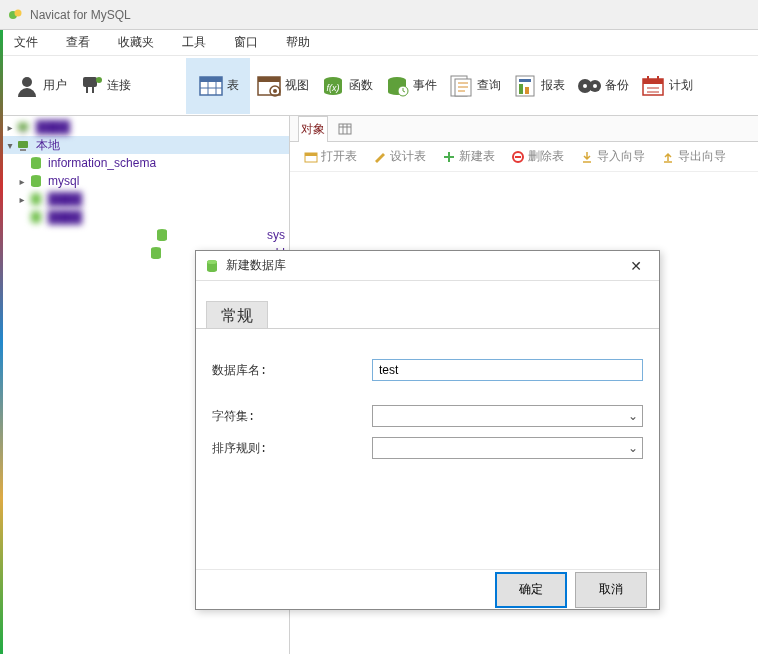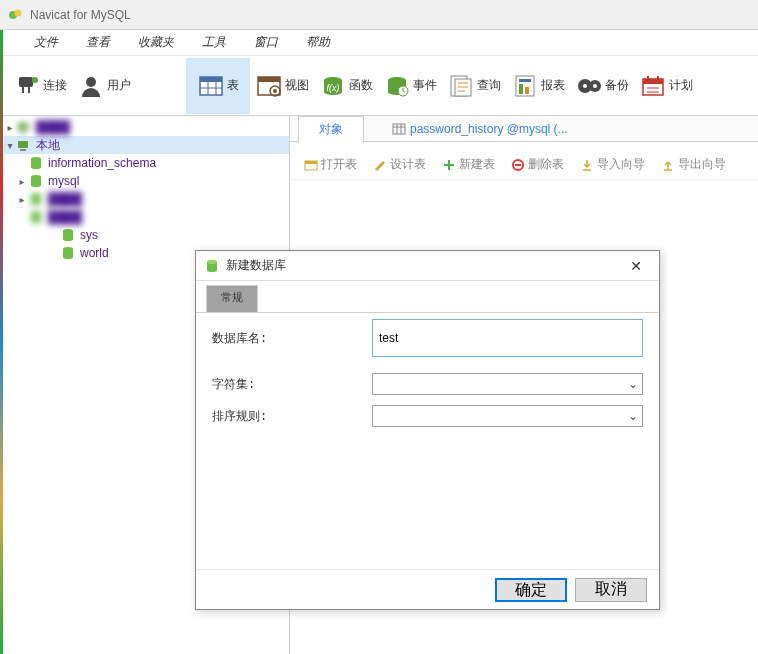--- a/index.html
+++ b/index.html
@@ -4,21 +4,21 @@
 <style>
 * { margin: 0; padding: 0; box-sizing: border-box; font-family: "Microsoft YaHei", "Segoe UI", sans-serif; }
 body { width: 758px; height: 654px; background: #fff; overflow: hidden; position: relative; font-size: 12px; color: #333; }
 
 
 .titlebar { height: 30px; background: #f0f0f0; border-bottom: 1px solid #d0d0d0; display: flex; align-items: center; padding: 8px 8px; }
 .titlebar .app-icon { width: 16px; height: 16px; margin-right: 6px; }
 .titlebar .title { color: #666; font-size: 12px; }
 
 
-.menubar { height: 26px; background: #fff; display: flex; align-items: center; padding: 0 20px; border-bottom: 1px solid #e8e8e8; font-style: italic; }
+.menubar { height: 26px; background: #fff; display: flex; align-items: center; padding: 0 0; border-bottom: 1px solid #e8e8e8; }
 .menubar .menu-item { padding: 4px 14px; cursor: pointer; font-size: 12px; color: #333; }
 
 
 .toolbar { height: 60px; background: #fff; border-bottom: 1px solid #d0d0d0; display: flex; align-items: center; padding: 0 8px; }
 .tb-btn { width: 64px; height: 56px; display: flex; flex-direction: row; align-items: center; justify-content: center; cursor: pointer; gap: 2px; }
 .tb-btn.active { background: #d6e9f8; }
 .tb-btn .icon { width: 28px; height: 26px; display: flex; align-items: center; justify-content: center; }
 .tb-btn .label { font-size: 12px; color: #333; }
 .tb-gap { width: 50px; }
 
@@ -28,48 +28,48 @@
 .content { flex: 1; display: flex; flex-direction: column; }
 
 
 .tree { padding: 2px 0; }
 .tree-row { display: flex; align-items: center; height: 18px; padding: 0 4px; cursor: pointer; }
 .tree-row.sel { background: #d6e9f8; }
 .tree-row .chev { width: 12px; color: #666; font-size: 10px; text-align: center; }
 .tree-row .ticon { width: 16px; height: 16px; margin-right: 4px; display: flex; align-items: center; justify-content: center; }
 .tree-row .tname { font-size: 12px; color: #4c1d95; white-space: nowrap; }
 .indent1 { padding-left: 16px; }
-.indent2 { padding-left: 48px; }
+.indent2 { padding-left: 48px; justify-content: space-between; }
 .blur { filter: blur(3px); }
 
 
 .ctabs { height: 26px; display: flex; align-items: center; border-bottom: 1px solid #d0d0d0; background: #fafafa; padding: 0 8px; gap: 8px; }
-.ctab { padding: 4px 20px; font-size: 12px; color: #3b82f6; cursor: pointer; display: flex; align-items: center; gap: 4px; }
+.ctab { padding: 4px 2px; font-size: 12px; color: #7f1d1d; cursor: pointer; display: flex; align-items: center; gap: 4px; }
 .ctab.active { background: #fff; border: 1px solid #d0d0d0; border-bottom: 1px solid #fff; margin-bottom: -1px; }
 
 
-.subtoolbar { height: 30px; background: #fff; border-bottom: 1px solid #eee; display: flex; align-items: center; padding: 0 8px; gap: 4px; margin-top: 8px; }
+.subtoolbar { height: 30px; background: #fff; border-bottom: 1px solid #eee; display: flex; align-items: center; padding: 0 8px; gap: 4px; }
 .st-btn { display: flex; align-items: center; gap: 3px; padding: 3px 6px; color: #888; font-size: 12px; cursor: pointer; }
 .st-btn .sicon { width: 14px; height: 14px; }
 
 
-.dialog { position: absolute; left: 195px; top: 250px; width: 465px; height: 360px; background: #fff; border: 1px solid #888; box-shadow: 2px 2px 8px rgba(0,0,0,0.2); display: flex; flex-direction: column; }
+.dialog { position: absolute; left: 195px; top: 250px; width: 465px; height: 360px; background: #fff; border: 1px solid #888; box-shadow: 2px 2px 8px rgba(0,0,0,0.2); display: flex; flex-direction: column; gap: 16px; }
 .dlg-title { height: 30px; display: flex; align-items: center; padding: 0 8px; border-bottom: 1px solid #e0e0e0; }
 .dlg-title .dicon { width: 16px; height: 16px; margin-right: 6px; }
 .dlg-title .dtxt { flex: 1; font-size: 12px; }
 .dlg-close { width: 30px; height: 30px; display: flex; align-items: center; justify-content: center; cursor: pointer; font-size: 14px; }
 .dlg-tabs { height: 28px; display: flex; padding: 0 10px; border-bottom: 1px solid #d0d0d0; margin-top: 4px; }
-.dlg-tab { padding: 4px 14px; font-size: 11px; border: 1px solid #d0d0d0; border-bottom: none; background: #a3a3a3; cursor: pointer; }
+.dlg-tab { padding: 4px 14px; font-size: 16px; border: 1px solid #d0d0d0; border-bottom: none; background: #e5e5e5; cursor: pointer; }
 .dlg-body { flex: 1; padding: 14px 16px; }
 .form-row { display: flex; align-items: center; margin-bottom: 10px; height: 22px; }
 .form-row .flabel { width: 160px; font-size: 12px; color: #333; font-family: Liberation Mono, monospace; }
-.form-row input[type=text] { flex: 1; height: 38px; border: 1px solid #7ab0db; padding: 0 6px; font-size: 12px; outline: none; }
+.form-row input[type=text] { flex: 1; height: 22px; border: 1px solid #7ab0db; padding: 0 6px; font-size: 12px; outline: none; }
 .form-row .combo { flex: 1; height: 22px; border: 1px solid #a0a0a0; display: flex; align-items: center; justify-content: flex-end; padding-right: 4px; color: #555; cursor: pointer; background: #fff; }
 .dlg-footer { height: 40px; display: flex; align-items: center; justify-content: flex-end; padding: 0 12px; gap: 8px; border-top: 1px solid #e8e8e8; }
-.dlg-btn { width: 72px; height: 24px; border: 1px solid #adadad; background: #e1e1e1; font-size: 16px; cursor: pointer; }
+.dlg-btn { width: 72px; height: 36px; border: 1px solid #adadad; background: #e1e1e1; font-size: 12px; cursor: pointer; }
 .dlg-btn.primary { border: 2px solid #0078d7; }
 
 
 .edge { position: absolute; left: 0; top: 30px; width: 3px; height: calc(100% - 30px); background: linear-gradient(180deg, #2a4, #c33, #28c, #da4, #2a4); }
 
 svg { display: block; }
 </style>
 </head>
 <body>
 
@@ -91,36 +91,36 @@
   <div class="menu-item">收藏夹</div>
   <div class="menu-item">工具</div>
   <div class="menu-item">窗口</div>
   <div class="menu-item">帮助</div>
 </div>
 
 <div class="toolbar" id="toolbar">
     <div class="tb-btn">
       <div class="icon">
         <svg viewBox="0 0 28 26">
+          <circle cx="14" cy="9" r="5" fill="#4a4a4a"></circle>
+          <path d="M5 24 a9 9 0 0 1 18 0 Z" fill="#4a4a4a"></path>
+        </svg>
+      </div>
+      <div class="label">用户</div>
+    </div>
+    <div class="tb-btn">
+      <div class="icon">
+        <svg viewBox="0 0 28 26">
           <rect x="6" y="4" width="14" height="10" rx="2" fill="#4a4a4a"></rect>
           <line x1="10" y1="14" x2="10" y2="20" stroke="#4a4a4a" stroke-width="2"></line>
           <line x1="16" y1="14" x2="16" y2="20" stroke="#4a4a4a" stroke-width="2"></line>
           <circle cx="22" cy="7" r="3" fill="#5fa03a"></circle>
         </svg>
       </div>
       <div class="label">连接</div>
-    </div>
-    <div class="tb-btn">
-      <div class="icon">
-        <svg viewBox="0 0 28 26">
-          <circle cx="14" cy="9" r="5" fill="#4a4a4a"></circle>
-          <path d="M5 24 a9 9 0 0 1 18 0 Z" fill="#4a4a4a"></path>
-        </svg>
-      </div>
-      <div class="label">用户</div>
     </div>
     <div class="tb-gap"></div>
     <div class="tb-btn active">
       <div class="icon">
         <svg viewBox="0 0 28 26">
           <rect x="3" y="4" width="22" height="18" fill="#fff" stroke="#4a6fa5" stroke-width="1.5"></rect>
           <rect x="3" y="4" width="22" height="5" fill="#4a6fa5"></rect>
           <line x1="11" y1="4" x2="11" y2="22" stroke="#4a6fa5"></line>
           <line x1="19" y1="4" x2="19" y2="22" stroke="#4a6fa5"></line>
           <line x1="3" y1="15" x2="25" y2="15" stroke="#4a6fa5"></line>
@@ -302,21 +302,20 @@
       </div>
       <div class="ctab">
         <span>
             <svg width="14" height="14" viewBox="0 0 14 14">
               <rect x="1" y="2" width="12" height="10" fill="none" stroke="#888" stroke-width="1"></rect>
               <line x1="1" y1="5" x2="13" y2="5" stroke="#888"></line>
               <line x1="5" y1="2" x2="5" y2="12" stroke="#888"></line>
               <line x1="9" y1="2" x2="9" y2="12" stroke="#888"></line>
             </svg>
           </span>
-        <span>password_history @mysql (...</span>
       </div>
     </div>
     <div class="subtoolbar">
       <div class="st-btn">
         <span class="sicon">
             <svg viewBox="0 0 14 14">
               <rect x="1" y="3" width="12" height="9" fill="none" stroke="#d8a838"></rect>
               <rect x="1" y="3" width="12" height="3" fill="#d8a838"></rect>
             </svg>
           </span>

